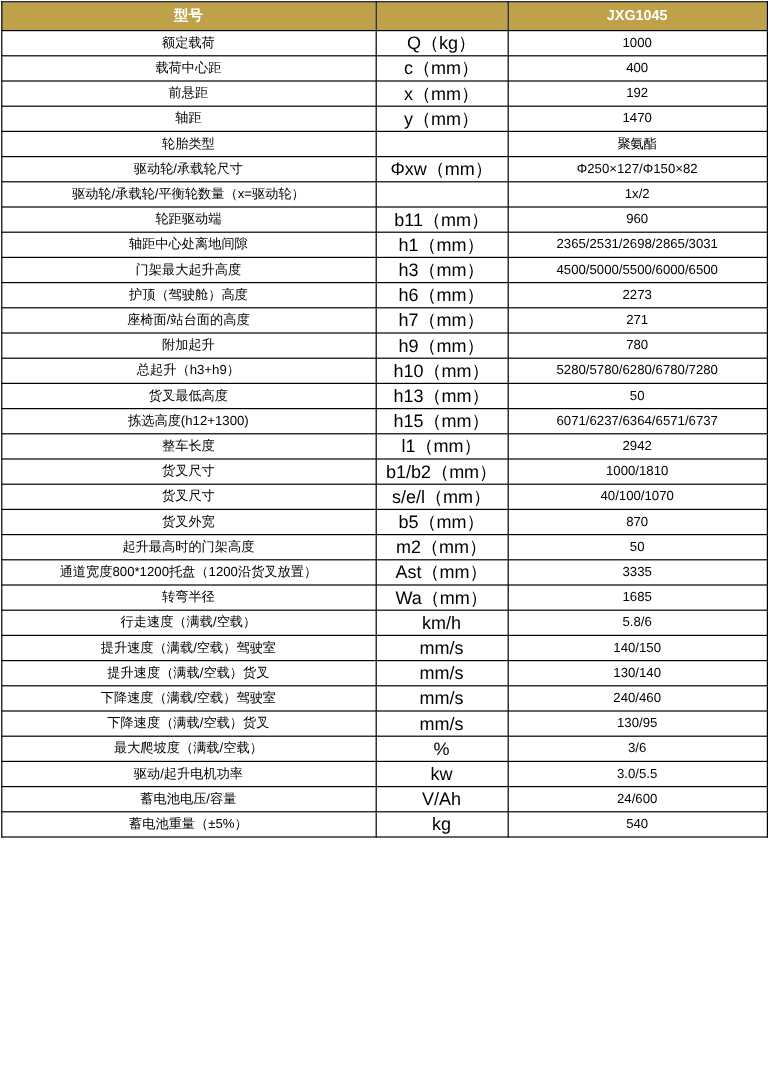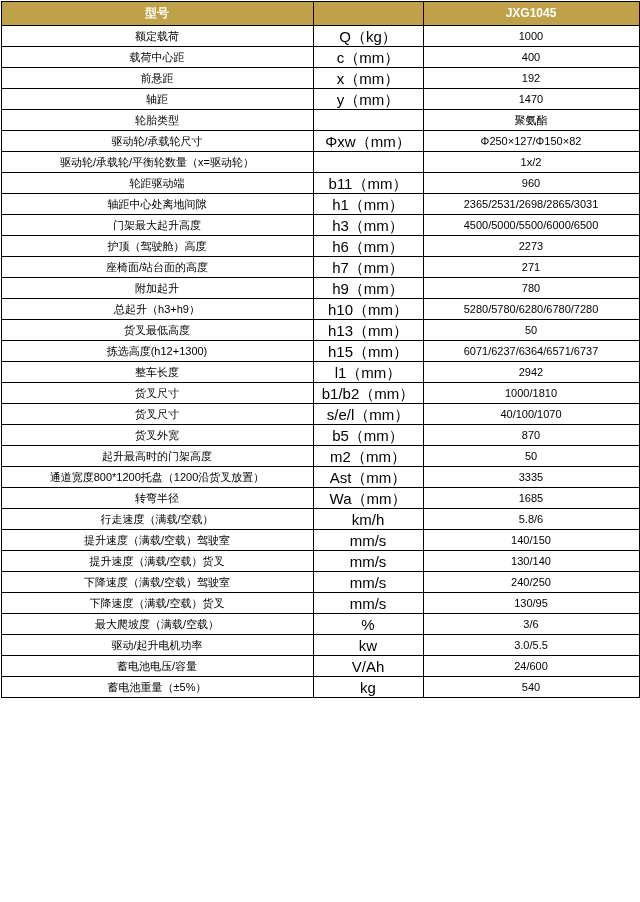--- a/index.html
+++ b/index.html
@@ -204,21 +204,21 @@
         <td class="value">140/150</td>
       </tr>
       <tr>
         <td class="label">提升速度（满载/空载）货叉</td>
         <td class="unit">mm/s</td>
         <td class="value">130/140</td>
       </tr>
       <tr>
         <td class="label">下降速度（满载/空载）驾驶室</td>
         <td class="unit">mm/s</td>
-        <td class="value">240/250</td>
+        <td class="value">240/460</td>
       </tr>
       <tr>
         <td class="label">下降速度（满载/空载）货叉</td>
         <td class="unit">mm/s</td>
         <td class="value">130/95</td>
       </tr>
       <tr>
         <td class="label">最大爬坡度（满载/空载）</td>
         <td class="unit">%</td>
         <td class="value">3/6</td>

